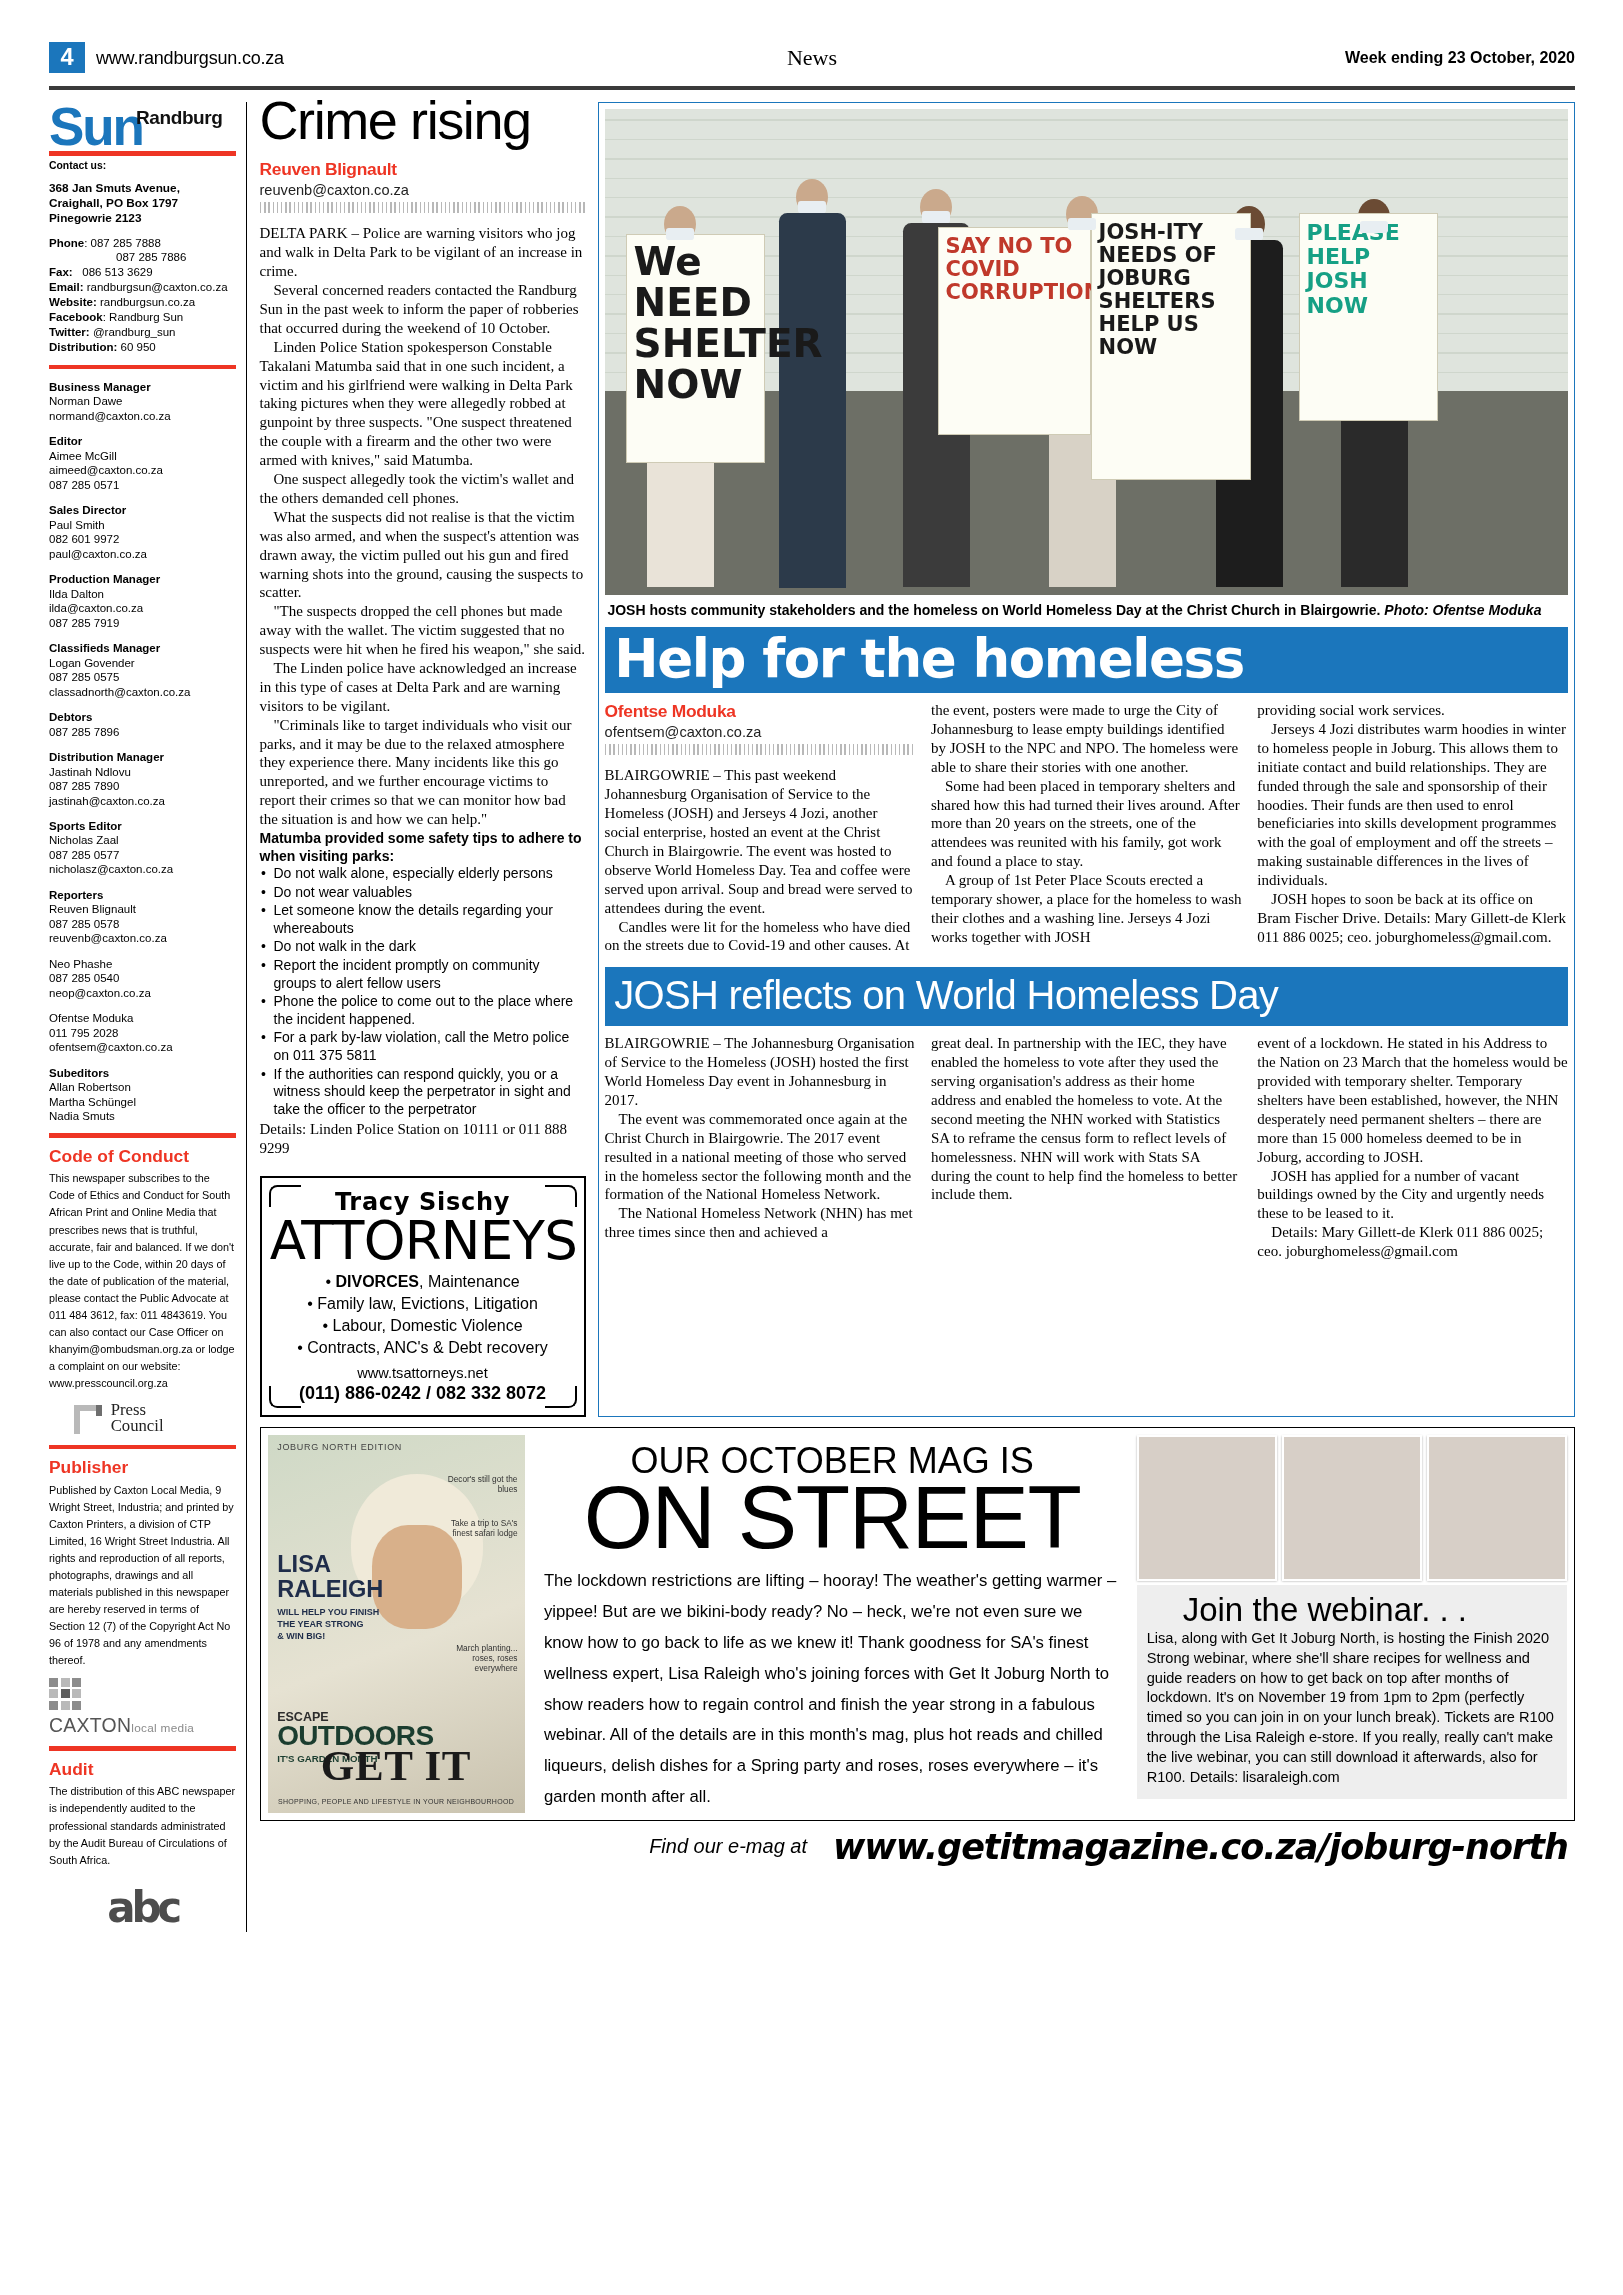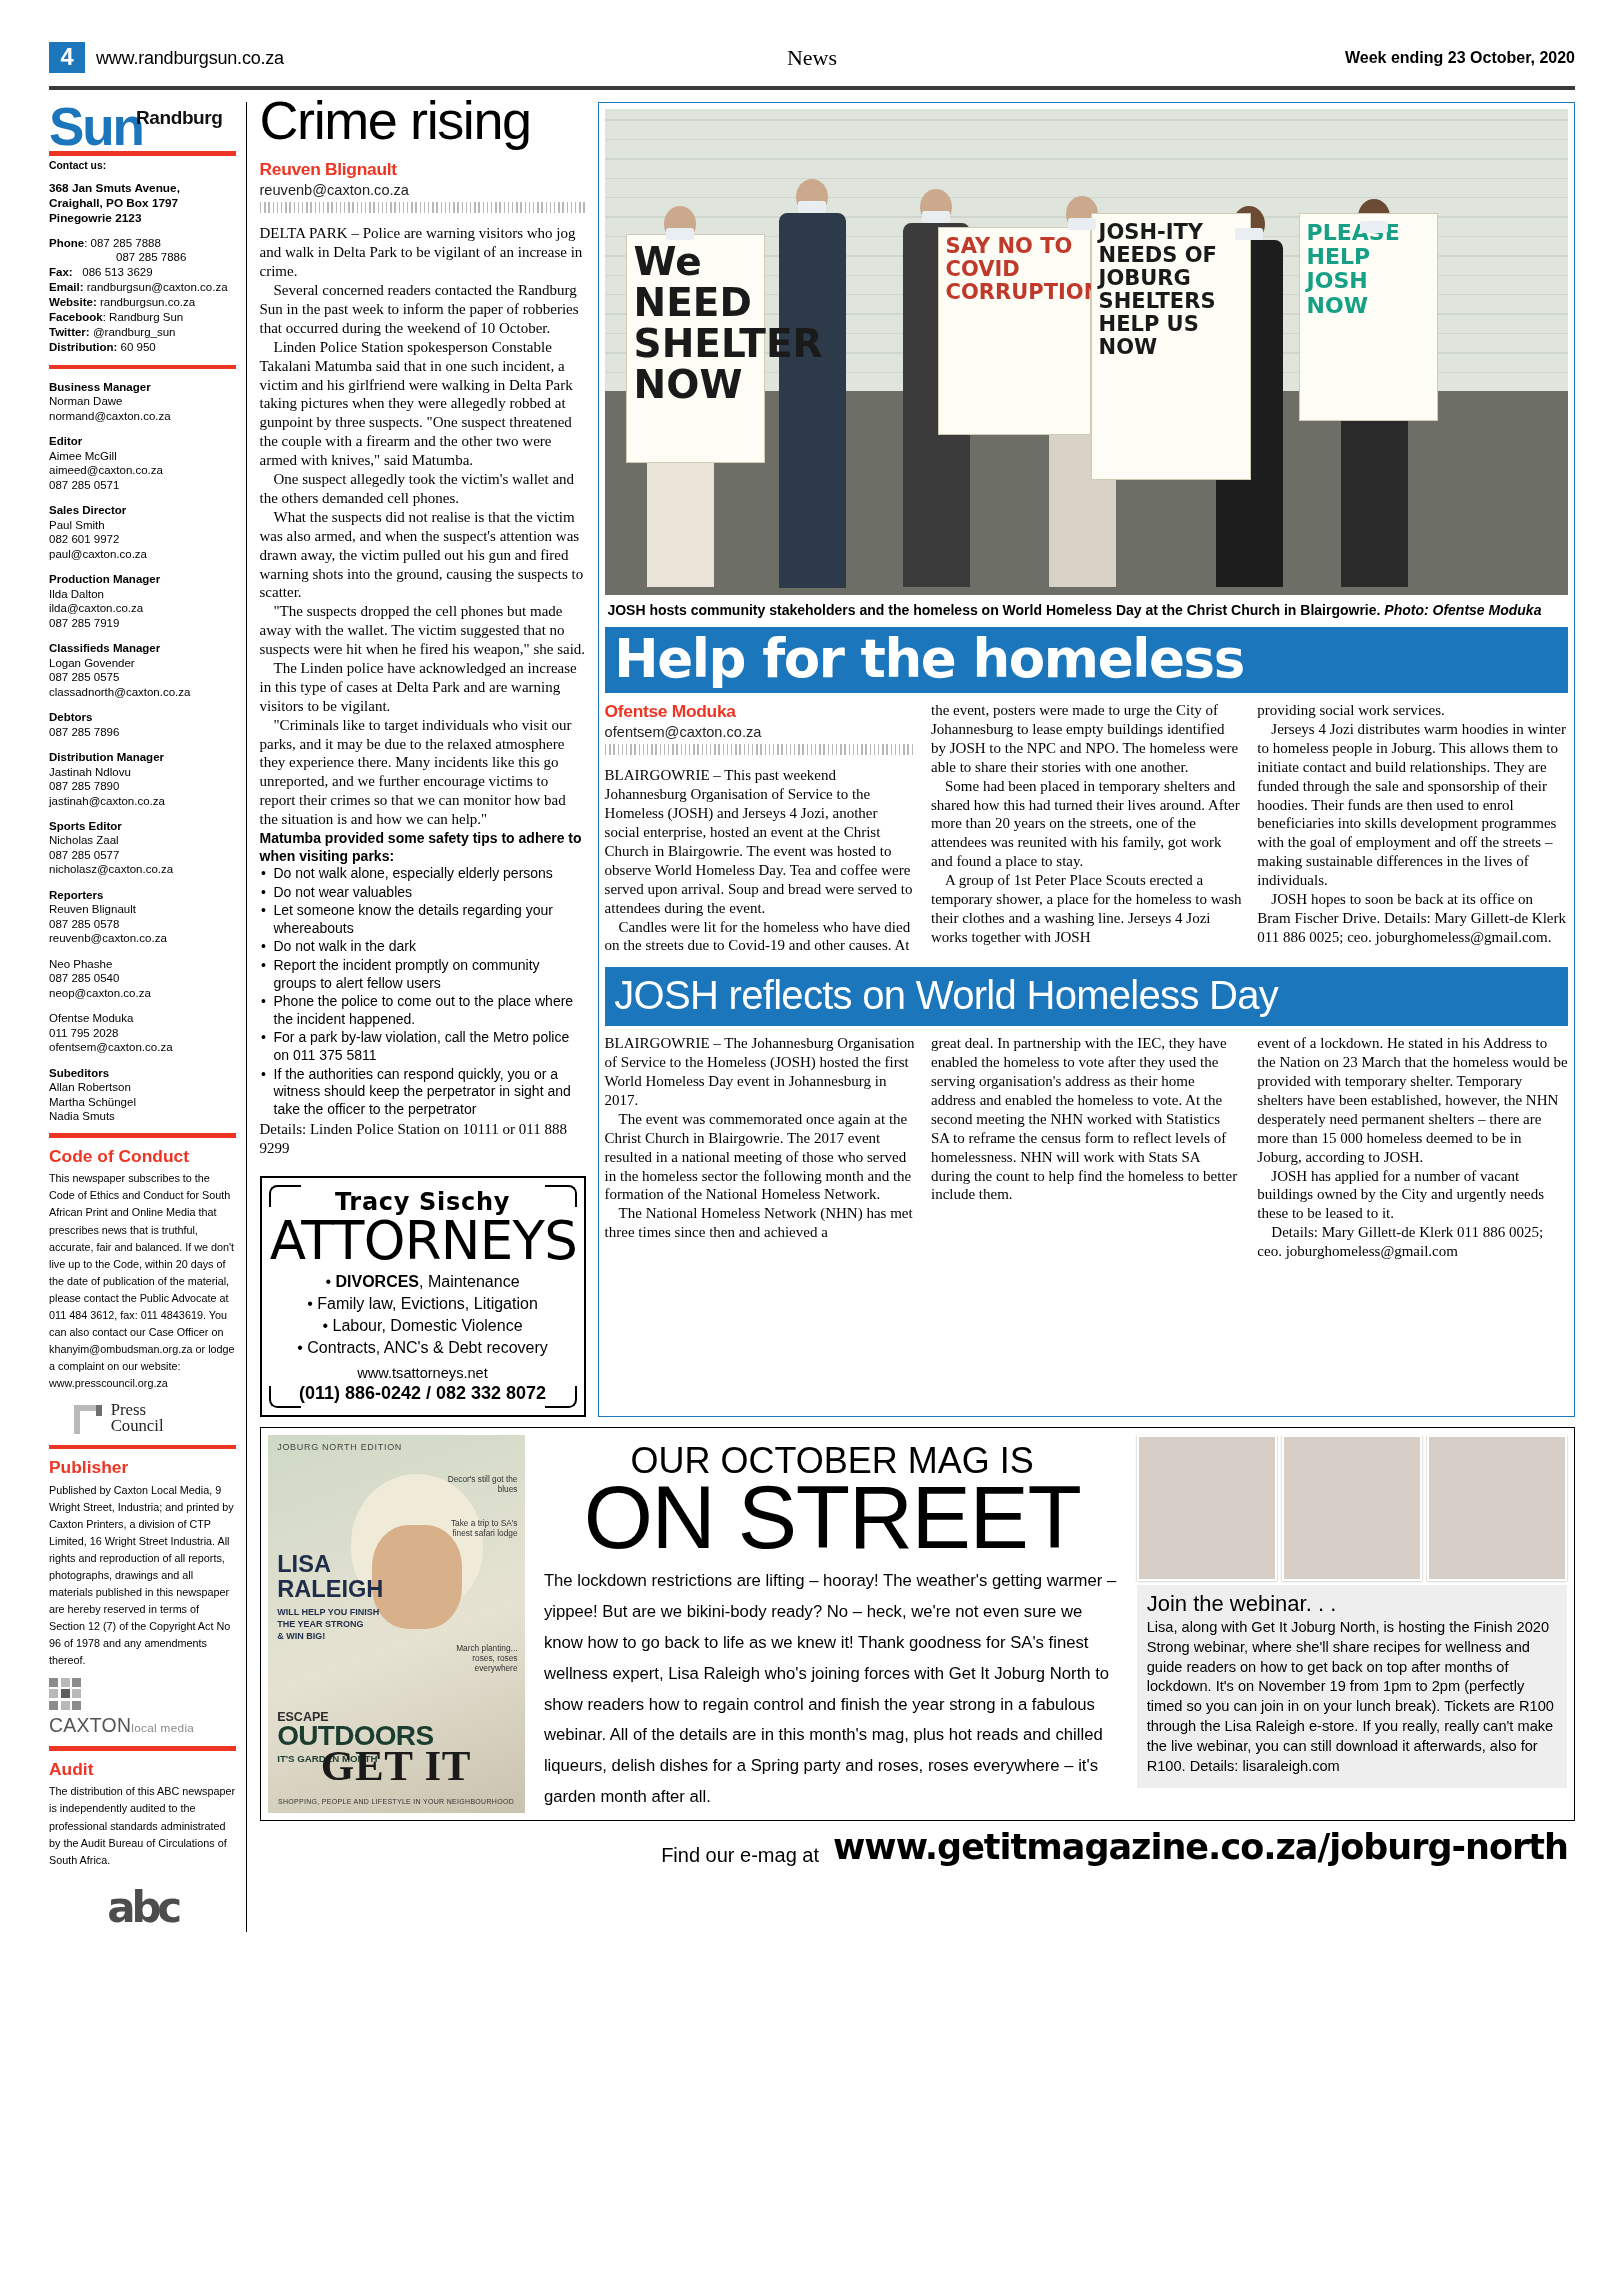--- a/index.html
+++ b/index.html
@@ -129,23 +129,23 @@
   .ad-mid { flex:1; padding:8.3px 7px 0 9.7px; }
   .ad-oct { font-family:"Liberation Sans", sans-serif; font-weight:300; font-size:36px;
             letter-spacing:0px; text-align:center; line-height:1; }
   .ad-onstreet { font-family:"Liberation Sans", sans-serif; font-weight:300; font-size:89px;
                  line-height:0.84; letter-spacing:-1.4px; text-align:center; margin:1.4px 0 11px 0; }
   .ad-body { font-size:16.7px; line-height:1.85; font-family:"Liberation Sans", sans-serif; font-weight:300; }
   .ad-right { width:430px; flex:0 0 430px; }
   .ad-photos { display:flex; gap:5.6px; height:146px; }
   .ad-photos div { flex:1; background:#d7cfc7; border:2.1px solid #fff; box-shadow:0 0.7px 2.1px rgba(0,0,0,.35); }
   .webinar-box { background:#eeeeee; padding:8.3px 9.7px 11px 9.7px; margin-top:4.2px; }
-  .webinar-head { font-family:"Liberation Sans", sans-serif; font-weight:300; font-size:22px; line-height:1; }
+  .webinar-head { font-family:"Liberation Sans", sans-serif; font-weight:300; font-size:33px; line-height:1;margin-left:36px; }
   .webinar-body { font-size:14.6px; line-height:1.36; margin-top:2.8px; }
-  .ad-footer { display:flex; align-items:flex-end; justify-content:flex-end; gap:14px; padding:5.6px 7px 2.8px 7px; }
+  .ad-footer { display:flex; align-items:center; justify-content:flex-end; gap:26px; padding:5.6px 7px 2.8px 7px;font-style:italic; }
   .ad-find { font-size:20px; font-family:"Liberation Sans", sans-serif; font-weight:300; }
   .ad-url { font-size:35px; font-weight:bold; letter-spacing:-1px; font-family:"DejaVu Sans", sans-serif; }
 
   
   .ph-bg { position:absolute; inset:0; background:linear-gradient(#c9cfc6,#b4bdb1); }
   .ph-wall { position:absolute; left:0; top:0; right:0; height:58%;
              background:repeating-linear-gradient(0deg,#dfe4dd 0 18px,#cfd6cc 18px 19.4px); }
   .ph-floor { position:absolute; left:0; bottom:0; right:0; height:42%; background:#6d6f66; }
   .person { position:absolute; bottom:0; }
   .person .head { width:32px; height:36px; border-radius:50%; background:#caa98c; margin:0 auto; }

